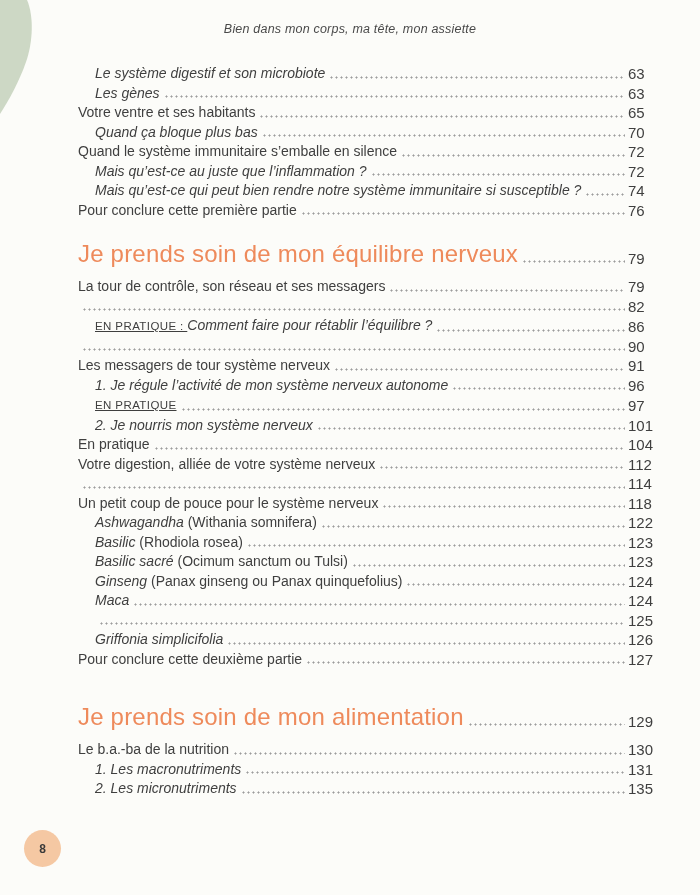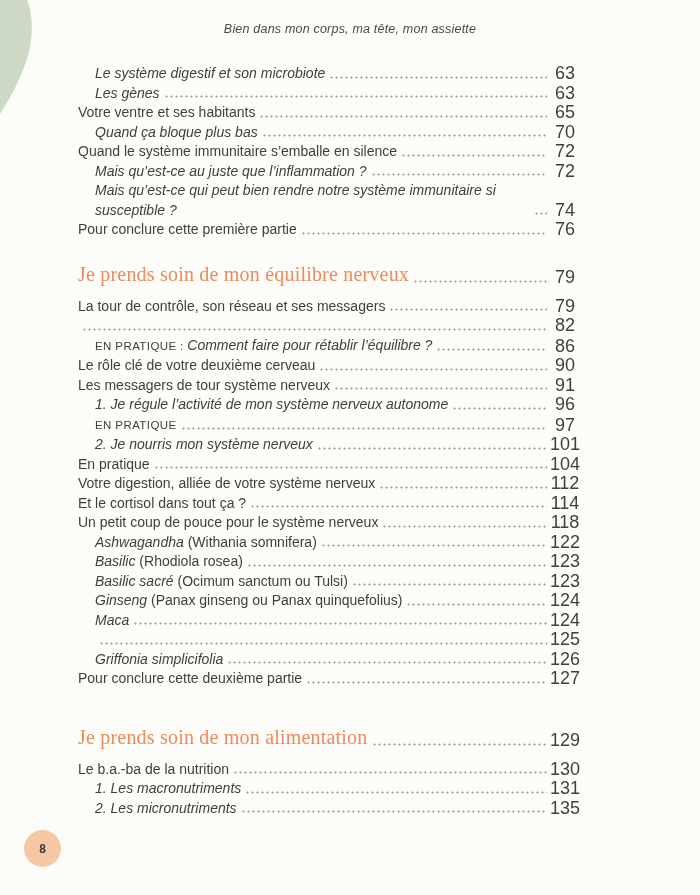--- a/index.html
+++ b/index.html
@@ -22,21 +22,21 @@
   .blob{position:absolute;top:0;left:0;pointer-events:none;}
   .running-header{
     text-align:center;
     font-style:italic;
     font-size:12.5px;
     color:#4a4a4a;
     padding-top:22px;
     letter-spacing:.2px;
   }
   .toc{
-    margin:28px 120px 0 78px;
+    margin:28px 42px 0 78px;
   }
   .row{
     display:flex;
     align-items:flex-end;
     font-size:14px;
     line-height:19.5px;
   }
   .row.indent-1{padding-left:17px;}
   .label{flex:0 1 auto;min-width:0;}
   .leader{
@@ -44,36 +44,36 @@
     height:13px;
     margin:0 3px 0 4px;
     background-image:radial-gradient(circle,var(--dots) .9px,transparent 1.15px);
     background-size:5px 5px;
     background-repeat:repeat-x;
     background-position:0 calc(100% - 4px);
   }
   .pagenum{
     flex:none;
     width:30px;
-    text-align:center;
-    font-size:18px;
+    text-align:left;
+    font-size:15px;
     color:var(--text);
   }
   .row.heading{margin-top:20px;margin-bottom:9px;}
   .row.heading.space-lg{margin-top:34px;}
   .row.heading .label{
-    font-family:Liberation Serif, serif;
-    font-size:20px;
+    font-family:Liberation Sans, sans-serif;
+    font-size:24px;
     line-height:28px;
     color:var(--accent);
     letter-spacing:.2px;
   }
   .style-italic{font-style:italic;}
   .style-normal{font-style:normal;}
-  .style-caps{font-style:normal;font-size:11.5px;letter-spacing:.4px;}
+  .style-caps{font-style:normal;font-size:11.5px;letter-spacing:.4px;text-decoration:underline;}
   .footer-pagenum{
     position:absolute;
     left:24px;
     top:830px;
     width:37px;
     height:37px;
     border-radius:50%;
     background:var(--circle);
     display:flex;
     align-items:center;
@@ -148,21 +148,20 @@
       <div class="row entry">
         <span class="leader"></span>
         <span class="pagenum">82</span>
       </div>
       <div class="row entry indent-1">
         <span class="label"><span class="style-caps">EN PRATIQUE : </span><span class="style-italic">Comment faire pour rétablir l’équilibre ?</span></span>
         <span class="leader"></span>
         <span class="pagenum">86</span>
       </div>
       <div class="row entry">
-        <span class="label"><span class="style-normal">Le rôle clé de votre deuxième cerveau</span></span>
         <span class="leader"></span>
         <span class="pagenum">90</span>
       </div>
       <div class="row entry">
         <span class="label"><span class="style-normal">Les messagers de tour système nerveux</span></span>
         <span class="leader"></span>
         <span class="pagenum">91</span>
       </div>
       <div class="row entry indent-1">
         <span class="label"><span class="style-italic">1. Je régule l’activité de mon système nerveux autonome</span></span>
@@ -183,21 +182,20 @@
         <span class="label"><span class="style-normal">En pratique</span></span>
         <span class="leader"></span>
         <span class="pagenum">104</span>
       </div>
       <div class="row entry">
         <span class="label"><span class="style-normal">Votre digestion, alliée de votre système nerveux</span></span>
         <span class="leader"></span>
         <span class="pagenum">112</span>
       </div>
       <div class="row entry">
-        <span class="label"><span class="style-normal">Et le cortisol dans tout ça ?</span></span>
         <span class="leader"></span>
         <span class="pagenum">114</span>
       </div>
       <div class="row entry">
         <span class="label"><span class="style-normal">Un petit coup de pouce pour le système nerveux</span></span>
         <span class="leader"></span>
         <span class="pagenum">118</span>
       </div>
       <div class="row entry indent-1">
         <span class="label"><span class="style-italic">Ashwagandha</span><span class="style-normal"> (Withania somnifera)</span></span>

